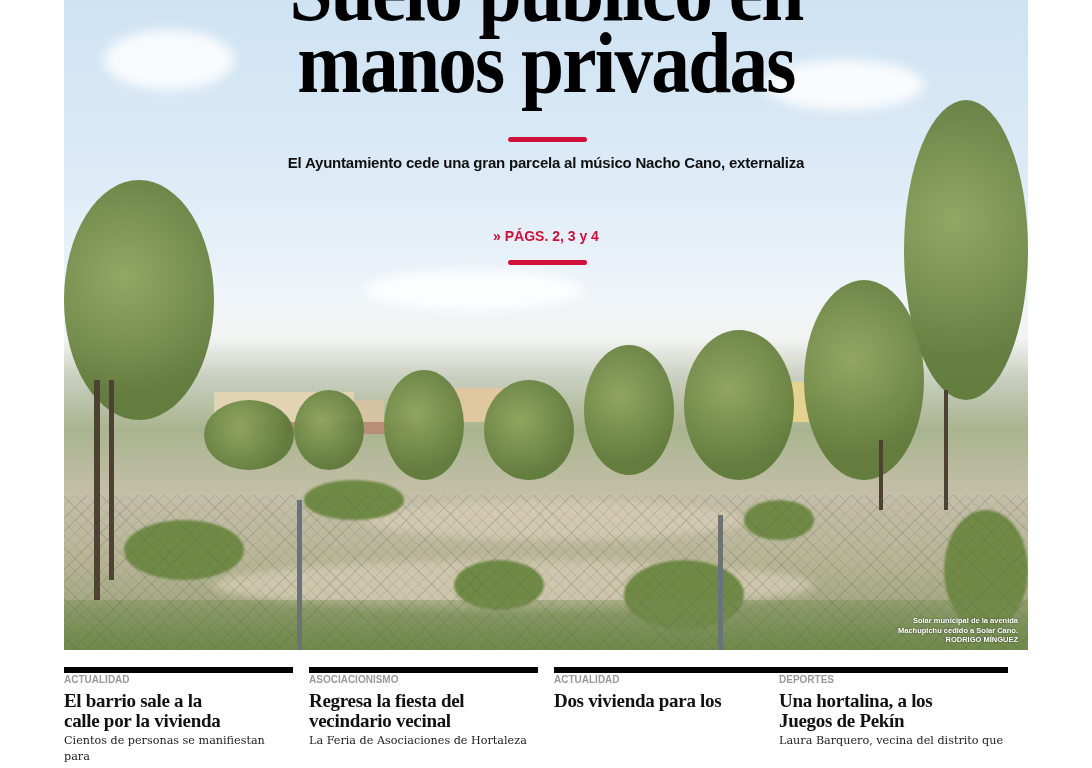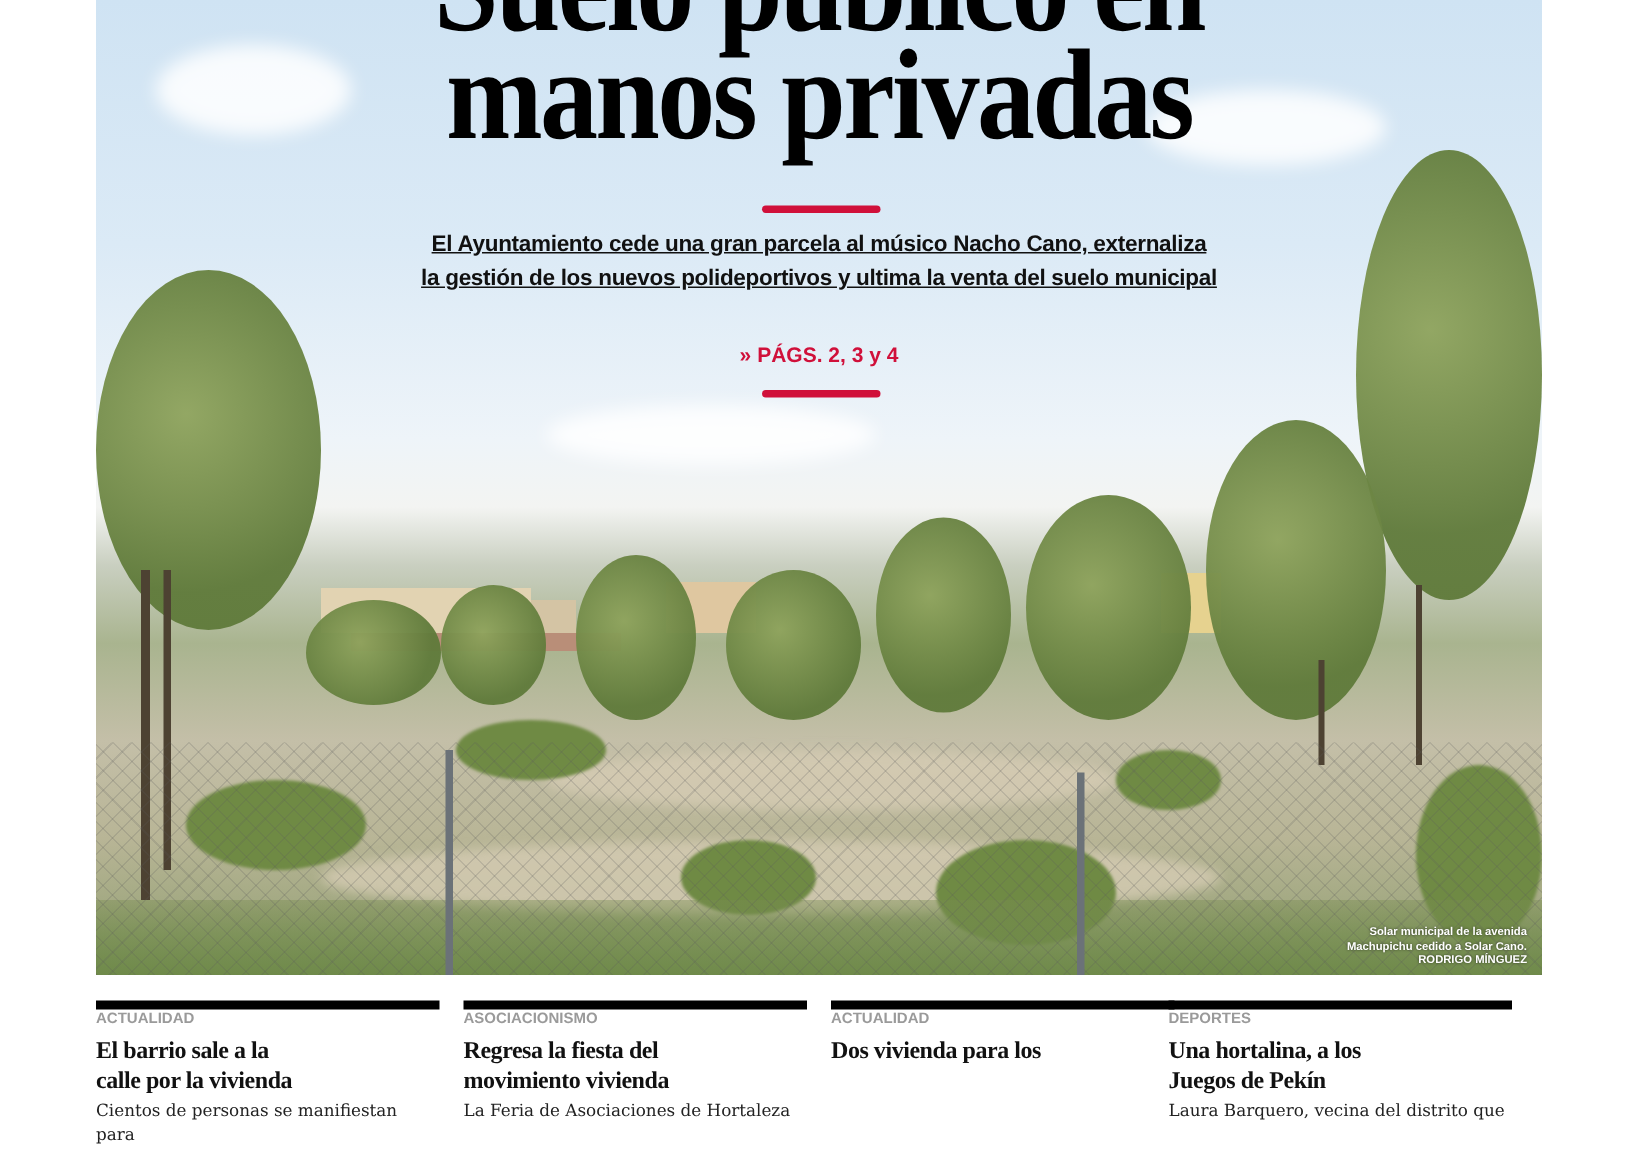--- a/index.html
+++ b/index.html
@@ -27,36 +27,36 @@
     position: absolute; left: 64px; width: 964px; text-align: center;
     font-family: "Liberation Serif", "DejaVu Serif", serif; font-weight: 700; color: #000;
     font-size: 86px; line-height: 86px; letter-spacing: -2px; transform: scaleX(0.9);
   }
   .hl-1 { top: -52px; }
   .hl-2 { top: 20px; }
   .red-bar { position: absolute; left: 508px; width: 79px; height: 5px; border-radius: 3px; background: #d0103a; }
   .subhead {
     position: absolute; left: 200px; width: 692px; top: 151px; text-align: center;
     font-family: "Liberation Sans", sans-serif; font-weight: 700; font-size: 15px; line-height: 23px;
-    color: #111; letter-spacing: -0.2px; text-decoration: underline;
+    color: #111; letter-spacing: -0.2px;
   }
   .pages {
     position: absolute; left: 64px; width: 964px; top: 228px; text-align: center;
     color: #d0103a; font-weight: 700; font-size: 14px; font-family: "Liberation Sans", sans-serif;
   }
   .credit {
     position: absolute; right: 74px; top: 616px; text-align: right; color: #fff;
     font-size: 7.5px; line-height: 9.5px; font-weight: 700; font-family: "Liberation Sans", sans-serif;
     text-shadow: 0 0 2px rgba(0,0,0,0.6);
   }
 
   .col { position: absolute; top: 667px; width: 229px; }
   .col .topbar { height: 6px; background: #000; }
   .col .section { margin-top: 1px; font-family: "Liberation Sans", sans-serif; font-weight: 700; font-size: 10px; color: #9a9a9a; letter-spacing: 0; }
-  .col .title { margin-top: 6px; font-family: "Liberation Serif", serif; font-weight: 700; font-size: 16px; line-height: 20px; color: #111; letter-spacing: -0.3px; }
+  .col .title { margin-top: 6px; font-family: "Liberation Serif", serif; font-weight: 700; font-size: 19px; line-height: 20px; color: #111; letter-spacing: -0.3px; }
   .col .body { margin-top: 2px; font-family: "DejaVu Serif", serif; font-size: 11.2px; line-height: 16px; color: #222; }
   .c1 { left: 64px; } .c2 { left: 309px; } .c3 { left: 554px; } .c4 { left: 779px; }
 </style>
 </head>
 <body>
 
 <div class="photo">
   <div class="cloud" style="left:40px;top:30px;width:130px;height:60px;"></div>
   <div class="cloud" style="left:700px;top:60px;width:160px;height:50px;"></div>
   <div class="cloud" style="left:300px;top:270px;width:220px;height:40px;"></div>
@@ -96,21 +96,20 @@
   <div class="post" style="left:654px;top:515px;height:135px;"></div>
 </div>
 
 <div class="headline hl-1">Suelo público en</div>
 <div class="headline hl-2">manos privadas</div>
 
 <div class="red-bar" style="top:137px;"></div>
 
 <div class="subhead">
   <div>El Ayuntamiento cede una gran parcela al músico Nacho Cano, externaliza</div>
-  <div>la gestión de los nuevos polideportivos y ultima la venta del suelo municipal</div>
 </div>
 
 <div class="pages">
   <span>»</span>
   <span>PÁGS. 2, 3 y 4</span>
 </div>
 
 <div class="red-bar" style="top:260px;"></div>
 
 <div class="credit">
@@ -127,21 +126,21 @@
     <div>calle por la vivienda</div>
   </div>
   <div class="body">Cientos de personas se manifiestan para</div>
 </div>
 
 <div class="col c2">
   <div class="topbar"></div>
   <div class="section">ASOCIACIONISMO</div>
   <div class="title">
     <div>Regresa la fiesta del</div>
-    <div>movimiento vivienda</div>
+    <div>vecindario vecinal</div>
   </div>
   <div class="body">La Feria de Asociaciones de Hortaleza</div>
 </div>
 
 <div class="col c3">
   <div class="topbar"></div>
   <div class="section">ACTUALIDAD</div>
   <div class="title">
     <div>Dos vivienda para los</div>
   </div>

